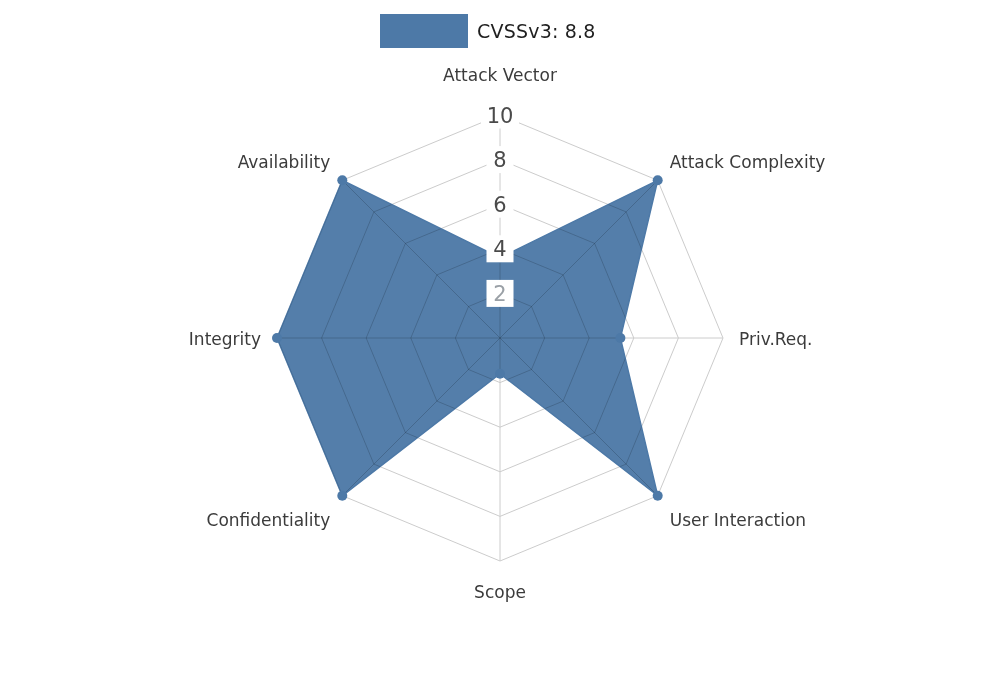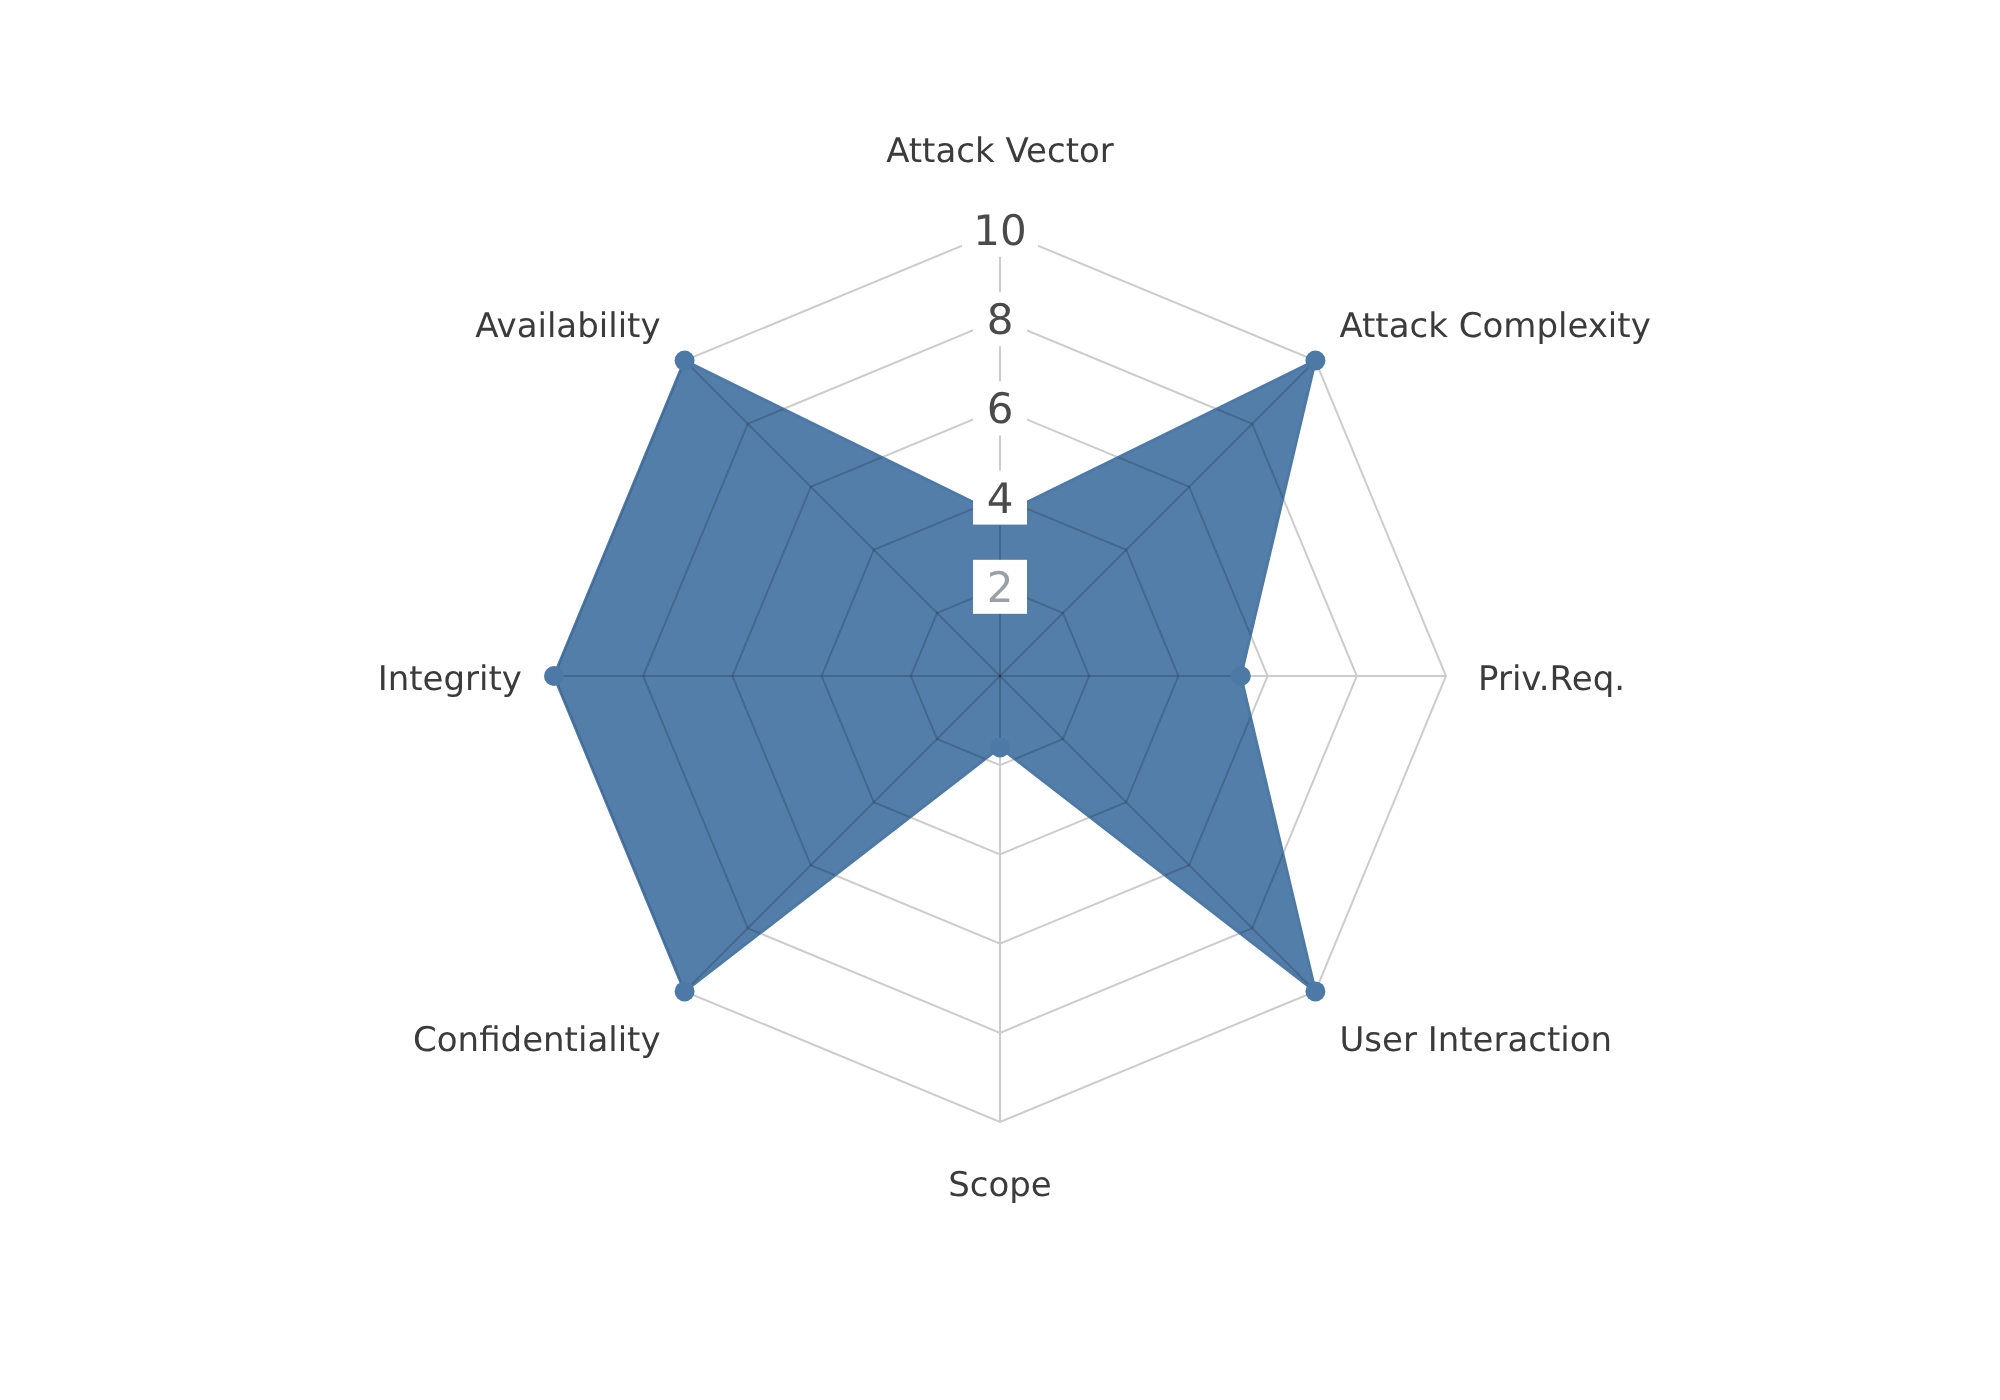--- a/index.html
+++ b/index.html
@@ -44,20 +44,24 @@
   }
   .tick-label {
     font-size: 21px;
   }
 </style>
 </head>
 <body>
 
 <div class="stage">
 
+  <div class="legend">
+    <span class="legend-swatch" style="background: rgb(77, 121, 167);"></span>
+    <span class="legend-label">CVSSv3: 8.8</span>
+  </div>
 
   <svg width="1000" height="700" viewBox="0 0 1000 700" xmlns="http://www.w3.org/2000/svg">
       <g>
         <polygon points="500.0,293.4 531.5,306.5 544.6,338.0 531.5,369.5 500.0,382.6 468.5,369.5 455.4,338.0 468.5,306.5" fill="none" stroke="#cccccc" stroke-width="1"></polygon>
         <polygon points="500.0,248.8 563.1,274.9 589.2,338.0 563.1,401.1 500.0,427.2 436.9,401.1 410.8,338.0 436.9,274.9" fill="none" stroke="#cccccc" stroke-width="1"></polygon>
         <polygon points="500.0,204.2 594.6,243.4 633.8,338.0 594.6,432.6 500.0,471.8 405.4,432.6 366.2,338.0 405.4,243.4" fill="none" stroke="#cccccc" stroke-width="1"></polygon>
         <polygon points="500.0,159.6 626.1,211.9 678.4,338.0 626.1,464.1 500.0,516.4 373.9,464.1 321.6,338.0 373.9,211.9" fill="none" stroke="#cccccc" stroke-width="1"></polygon>
         <polygon points="500.0,115.0 657.7,180.3 723.0,338.0 657.7,495.7 500.0,561.0 342.3,495.7 277.0,338.0 342.3,180.3" fill="none" stroke="#cccccc" stroke-width="1"></polygon>
         <line x1="500" y1="338" x2="500.0" y2="115.0" stroke="#cccccc" stroke-width="1"></line>
         <line x1="500" y1="338" x2="657.7" y2="180.3" stroke="#cccccc" stroke-width="1"></line>

